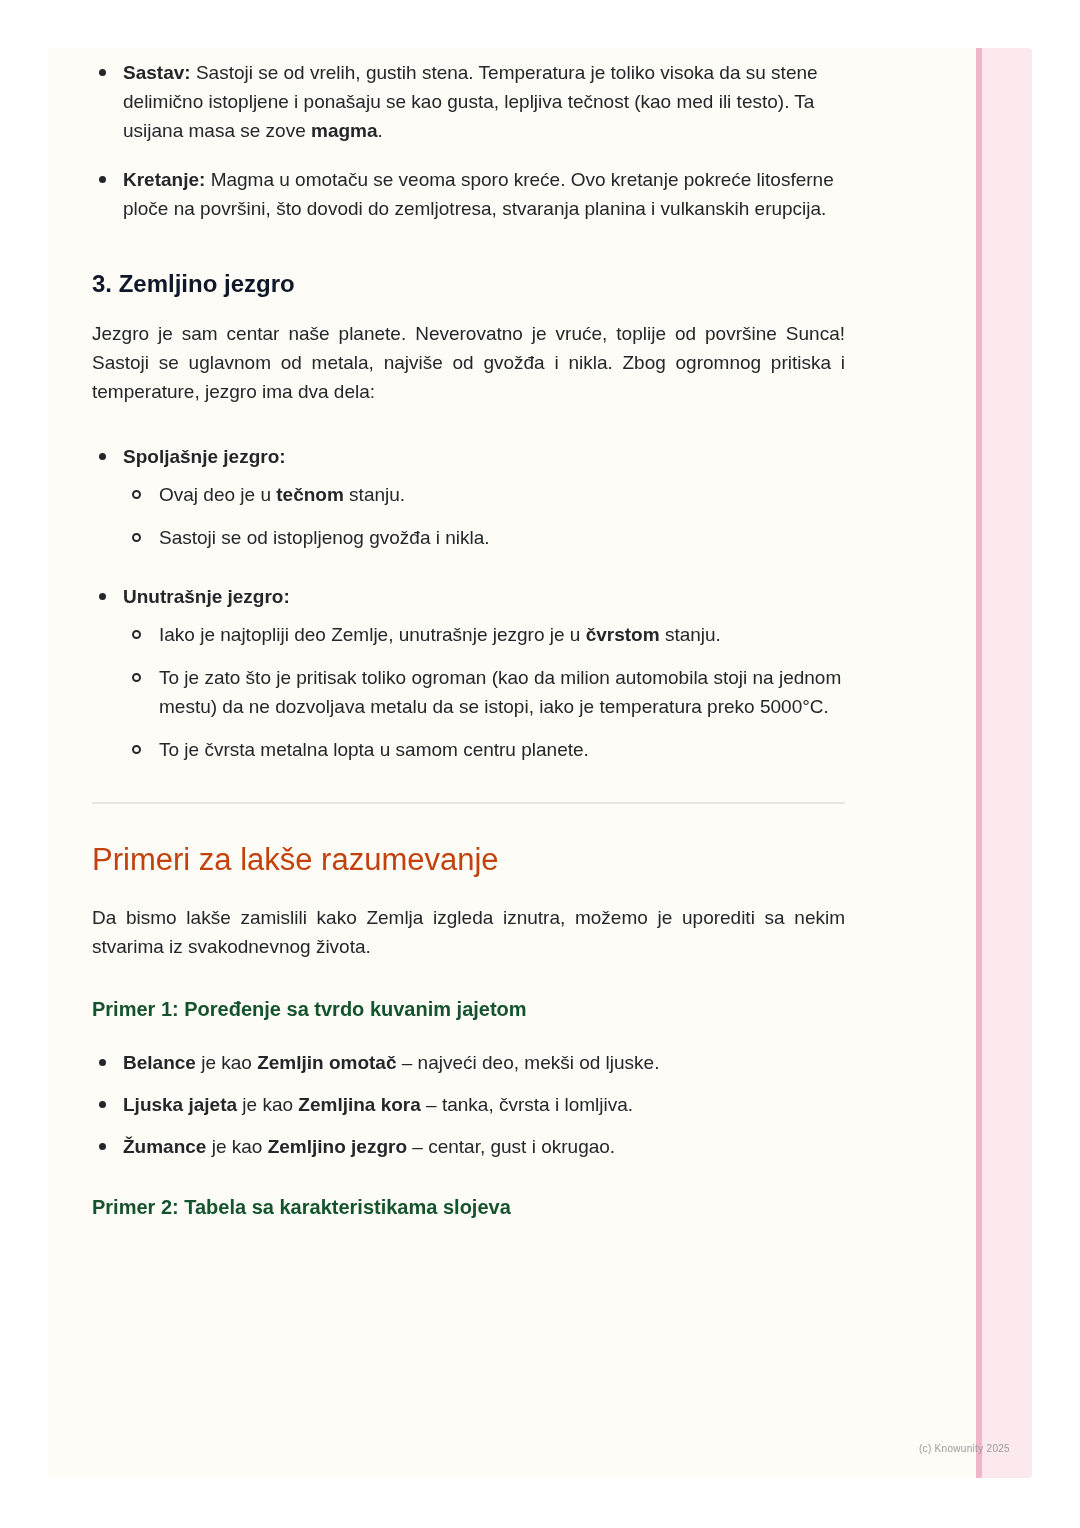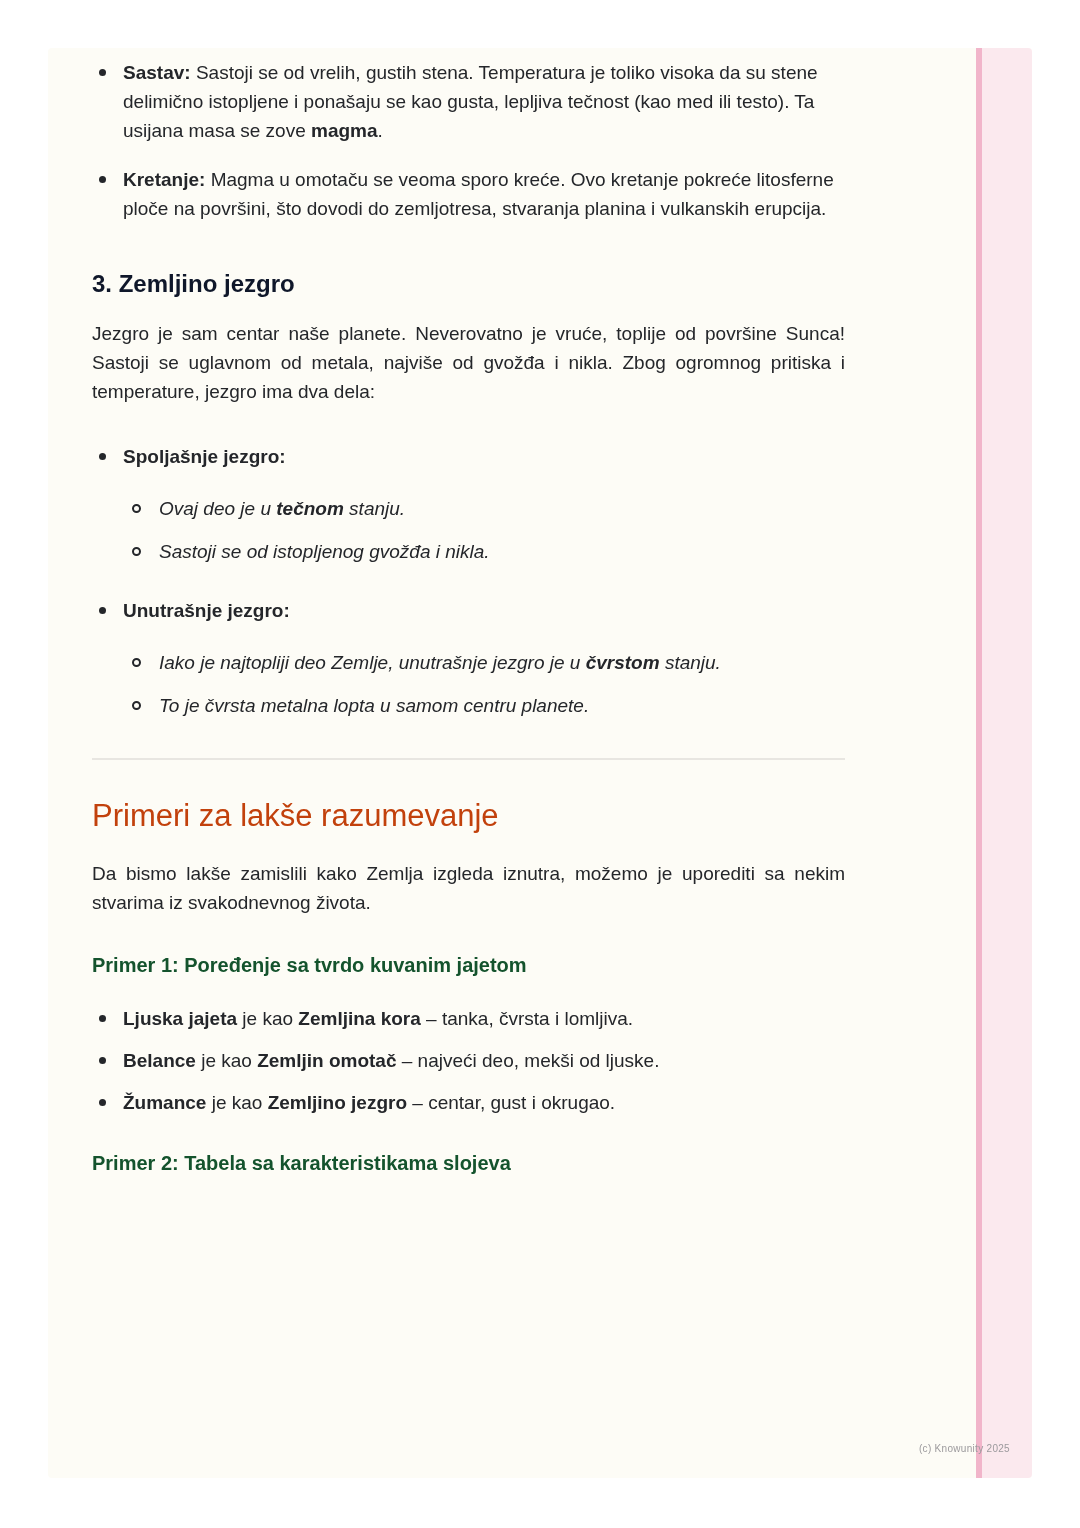--- a/index.html
+++ b/index.html
@@ -35,21 +35,21 @@
   }
   b { font-weight: 700; }
   ul { list-style: none; margin: 0; padding: 0; }
   .l1 > li { position: relative; padding-left: 31px; margin-bottom: 20px; }
   .l1 > li:last-child { margin-bottom: 0; }
   .l1 > li::before {
     content: ""; position: absolute; left: 7px; top: 11px;
     width: 7px; height: 7px; border-radius: 50%; background: #24262a;
   }
   .core > li { margin-bottom: 30px; }
-  .l2 { margin-top: 23px; font-style: italic; }
+  .l2 { margin-top: 9px; }
   .l2 > li { position: relative; padding-left: 36px; margin-bottom: 14px; }
   .l2 > li:last-child { margin-bottom: 0; }
   .l2 > li::before {
     content: ""; position: absolute; left: 9px; top: 10px;
     width: 5px; height: 5px; border: 2px solid #24262a;
     border-radius: 50%; background: transparent;
   }
   .egg > li { margin-bottom: 13px; }
   h2 {
     font-size: 31px; line-height: 39px; font-weight: 400;
@@ -97,36 +97,37 @@
         <span><b>Spoljašnje jezgro:</b></span>
         <ul class="l2">
           <li>Ovaj deo je u <b>tečnom</b> stanju.</li>
           <li>Sastoji se od istopljenog gvožđa i nikla.</li>
         </ul>
       </li>
       <li>
         <span><b>Unutrašnje jezgro:</b></span>
         <ul class="l2">
           <li>Iako je najtopliji deo Zemlje, unutrašnje jezgro je u <b>čvrstom</b> stanju.</li>
+          <li>To je zato što je pritisak toliko ogroman (kao da milion automobila stoji na jednom mestu) da ne dozvoljava metalu da se istopi, iako je temperatura preko 5000°C.</li>
           <li>To je čvrsta metalna lopta u samom centru planete.</li>
         </ul>
       </li>
     </ul>
 
     <hr class="divider">
 
     <h2>Primeri za lakše razumevanje</h2>
 
     <p class="just">Da bismo lakše zamislili kako Zemlja izgleda iznutra, možemo je uporediti sa nekim stvarima iz svakodnevnog života.</p>
 
     <h4>Primer 1: Poređenje sa tvrdo kuvanim jajetom</h4>
 
     <ul class="l1 egg">
+      <li><b>Belance</b> je kao <b>Zemljin omotač</b> – najveći deo, mekši od ljuske.</li>
       <li><b>Ljuska jajeta</b> je kao <b>Zemljina kora</b> – tanka, čvrsta i lomljiva.</li>
-      <li><b>Belance</b> je kao <b>Zemljin omotač</b> – najveći deo, mekši od ljuske.</li>
       <li><b>Žumance</b> je kao <b>Zemljino jezgro</b> – centar, gust i okrugao.</li>
     </ul>
 
     <h4>Primer 2: Tabela sa karakteristikama slojeva</h4>
 
   </div>
 </div>
 
 <div class="watermark">(c) Knowunity 2025</div>
 

